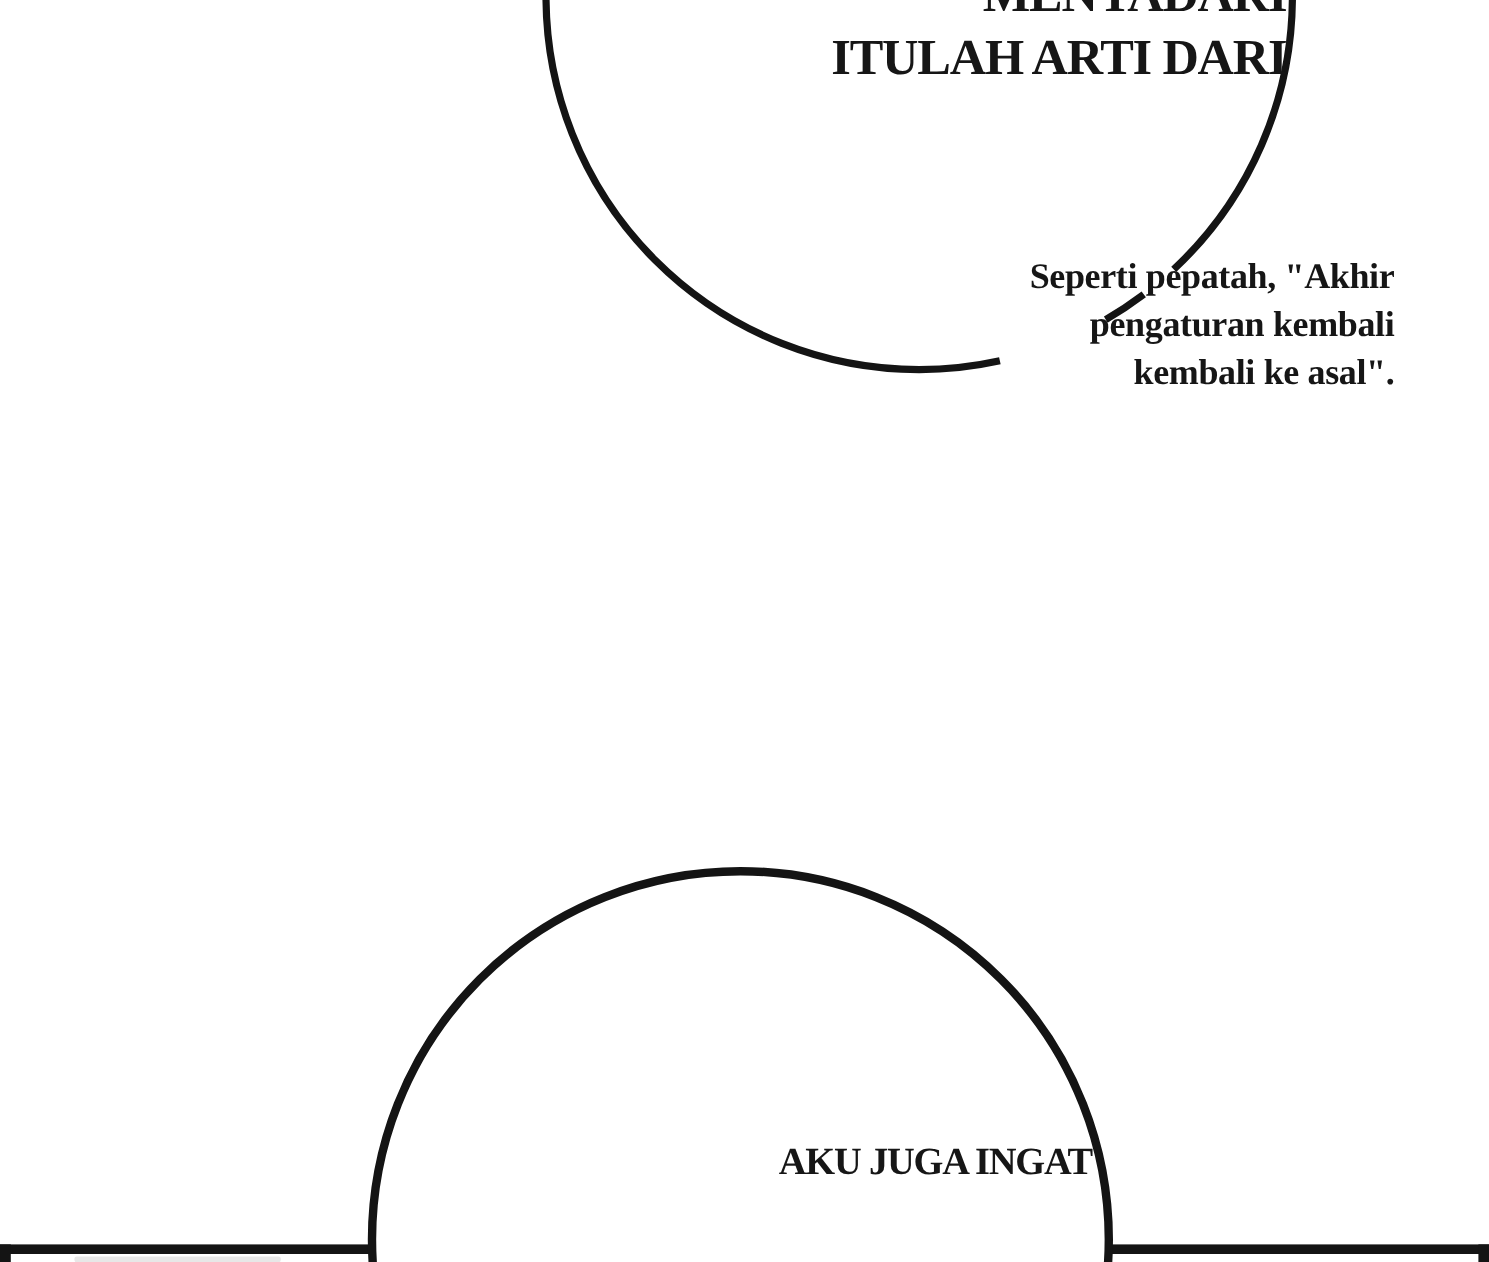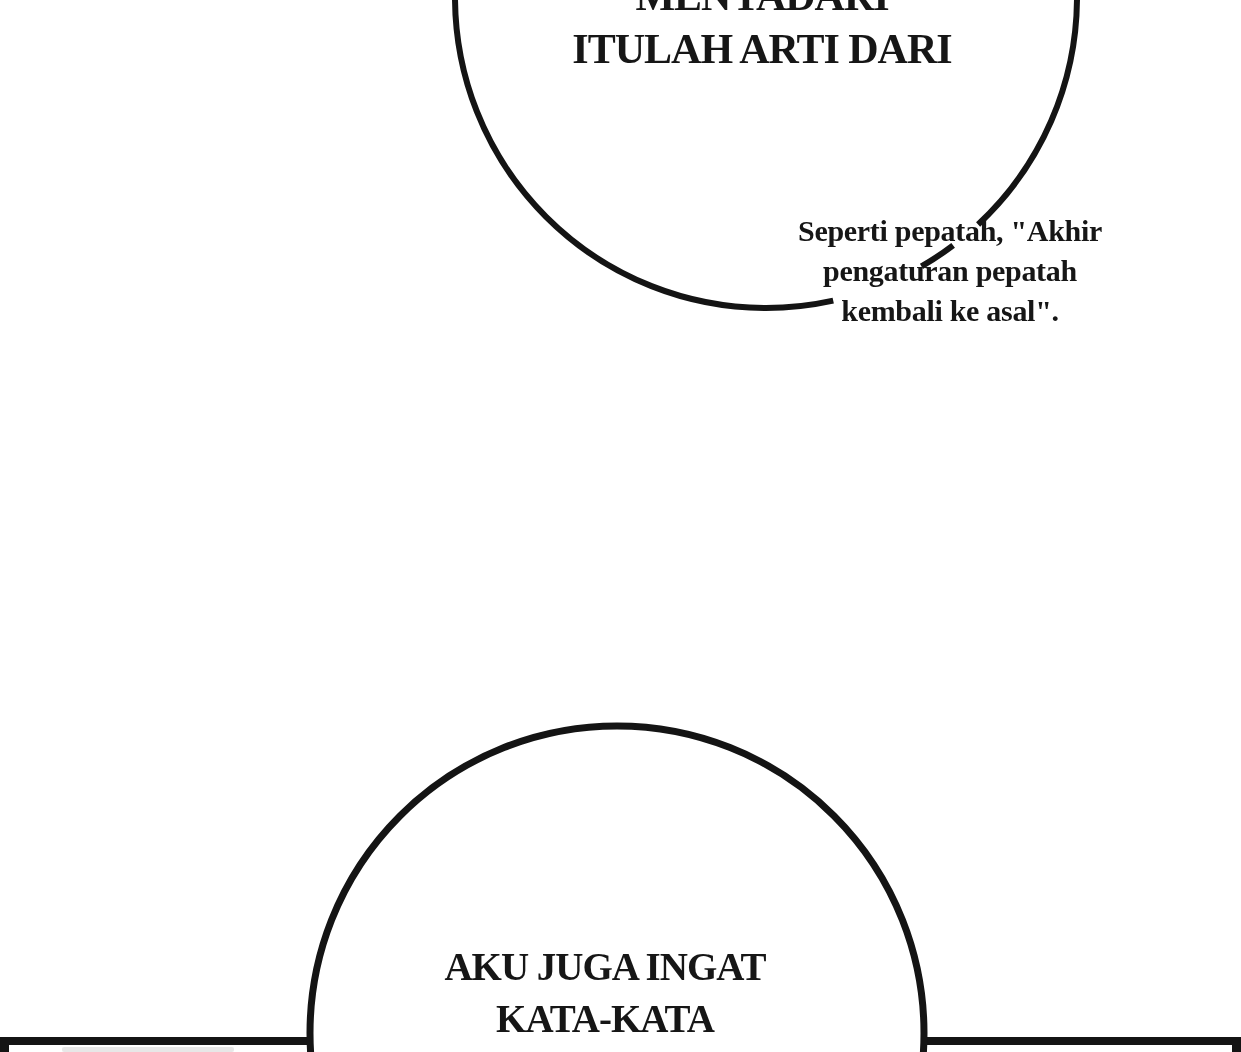--- a/index.html
+++ b/index.html
@@ -44,25 +44,25 @@
     top: 211px;
     width: 424px;
     font-size: 30px;
     line-height: 40px;
     letter-spacing: -0.3px;
   }
   .bubble-txt-bottom {
     left: 300px;
     top: 941px;
     width: 610px;
-    font-size: 39px;
+    font-size: 32px;
     line-height: 52px;
     letter-spacing: -1px;
   }
-  .txt .line { display: block; }
+  .txt .line { display: block; text-align: right; }
 </style>
 </head>
 <body>
 
 <div id="stage">
 
   <svg id="artwork" viewBox="0 0 1241 1052" xmlns="http://www.w3.org/2000/svg" aria-hidden="true">
 
     <ellipse cx="656" cy="233" rx="16" ry="7" fill="#e4e4e4" opacity="0.55"></ellipse>
 
@@ -76,22 +76,21 @@
     <circle cx="766" cy="-3" r="311" fill="#ffffff" stroke="#141414" stroke-width="6" pathLength="360" stroke-dasharray="47 6 7 17.5 282.5"></circle>
   </svg>
 
   <div class="txt bubble-txt-top">
     <span class="line">MENYADARI</span>
     <span class="line">ITULAH ARTI DARI</span>
   </div>
 
   <div class="txt caption-txt">
     <span class="line">Seperti pepatah, "Akhir</span>
-    <span class="line">pengaturan pepatah</span>
+    <span class="line">pengaturan kembali</span>
     <span class="line">kembali ke asal".</span>
   </div>
 
   <div class="txt bubble-txt-bottom">
     <span class="line">AKU JUGA INGAT</span>
-    <span class="line">KATA-KATA</span>
   </div>
 
 </div>
 
 </body></html>

